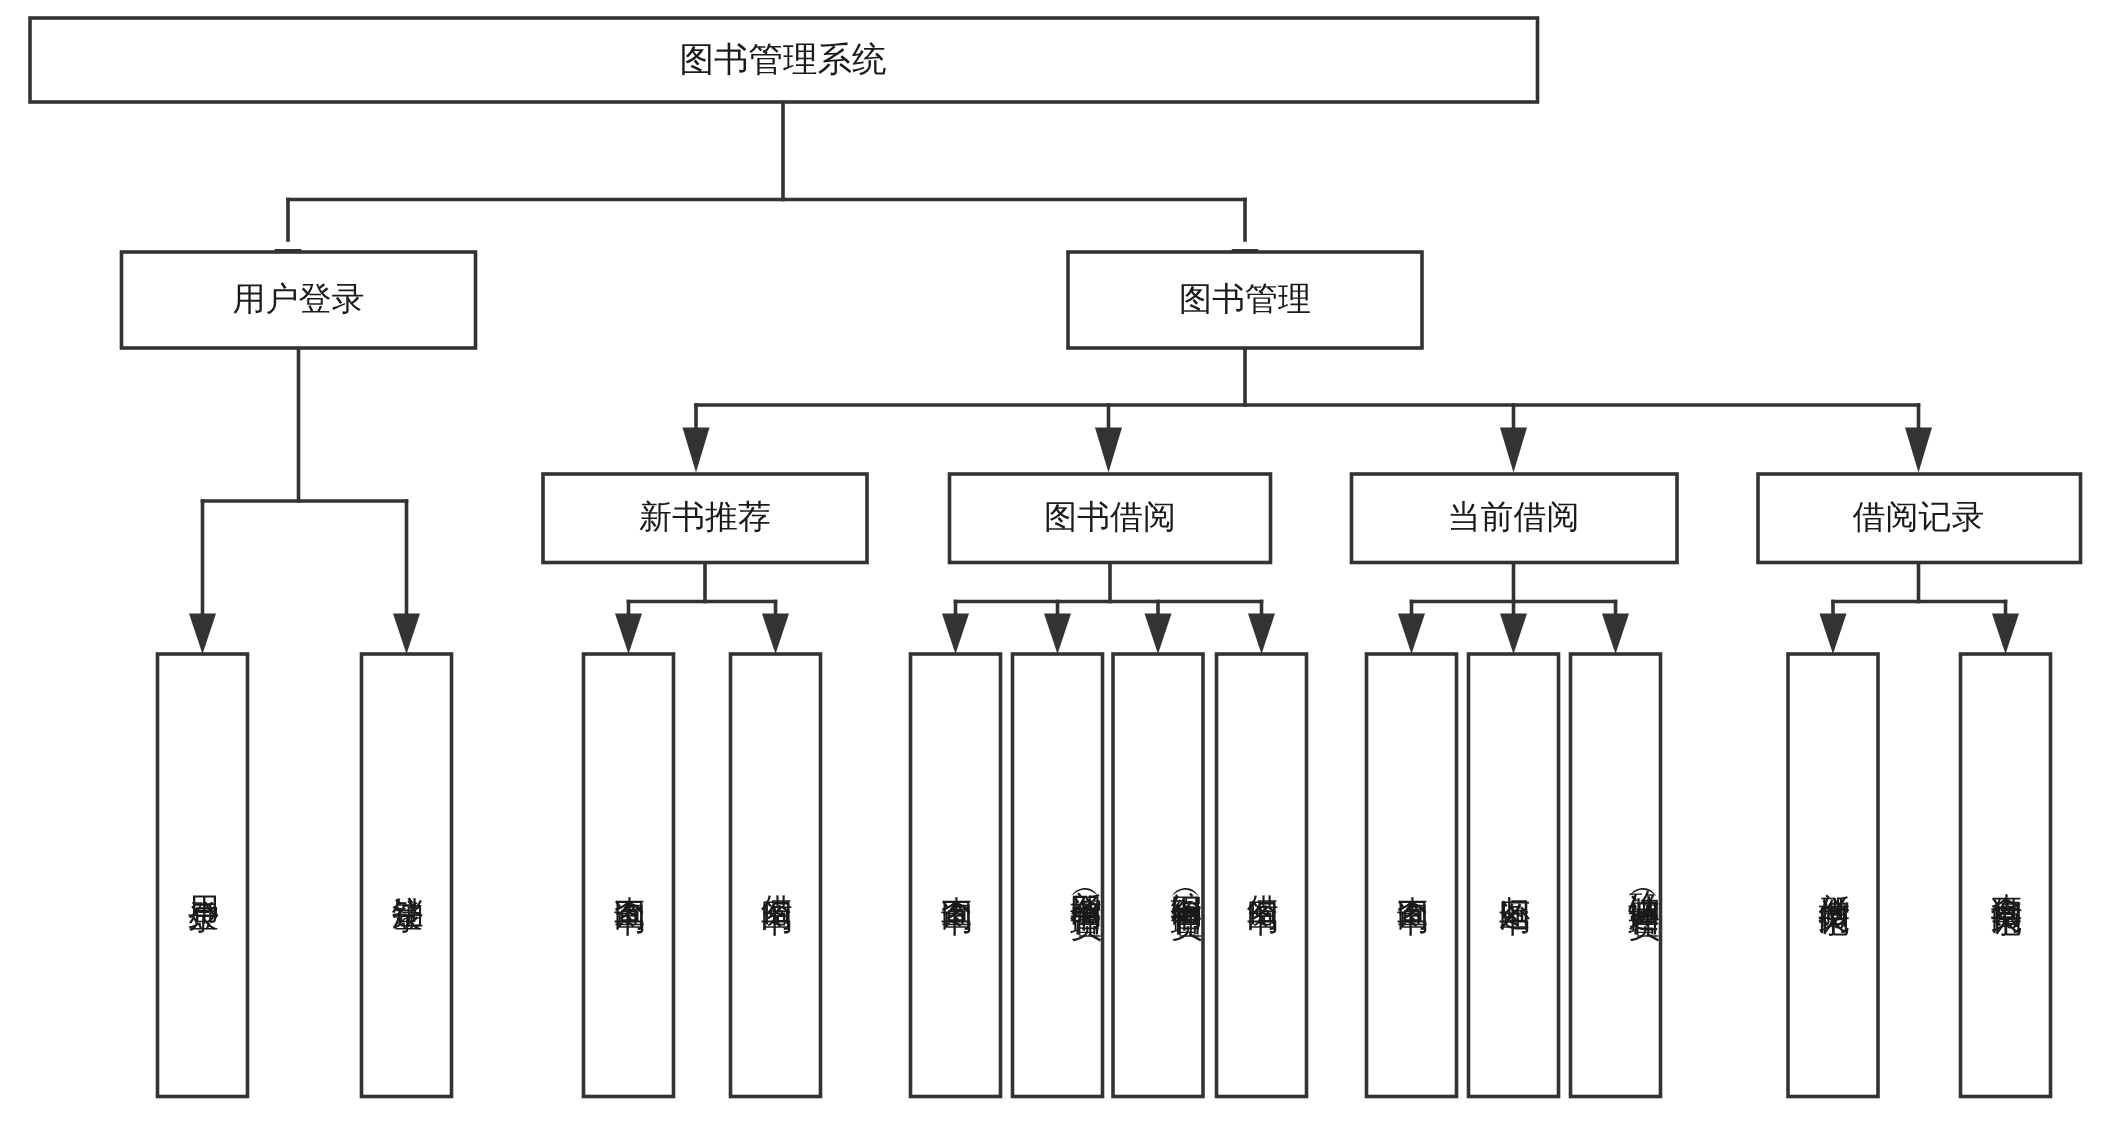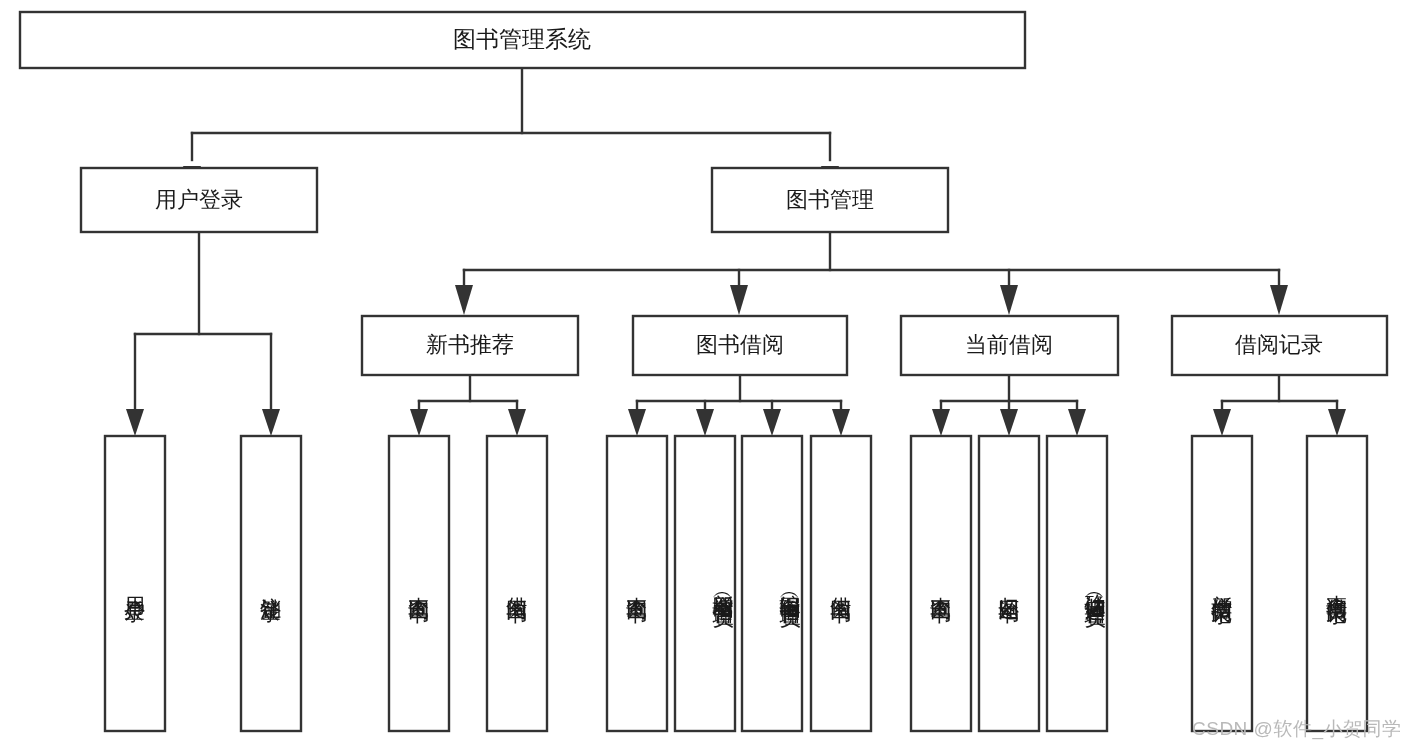--- a/index.html
+++ b/index.html
@@ -221,15 +221,14 @@
   <div class="vlabel" style="left:742px; top:441px; width:60px; height:290px; display:flex; align-items:flex-start; justify-content:center;">编辑图书（管理员）</div>
   <div class="vlabel" style="left:811px; top:436px; width:60px; height:295px; display:flex; align-items:center; justify-content:center;">借阅图书</div>
 
   <div class="vlabel" style="left:911px; top:436px; width:60px; height:295px; display:flex; align-items:center; justify-content:center;">查询图书</div>
   <div class="vlabel" style="left:979px; top:436px; width:60px; height:295px; display:flex; align-items:center; justify-content:center;">归还图书</div>
   <div class="vlabel" style="left:1047px; top:441px; width:60px; height:290px; display:flex; align-items:flex-start; justify-content:center;">确认归还（管理员）</div>
 
   <div class="vlabel" style="left:1192px; top:436px; width:60px; height:295px; display:flex; align-items:center; justify-content:center;">新增借阅记录</div>
   <div class="vlabel" style="left:1307px; top:436px; width:60px; height:295px; display:flex; align-items:center; justify-content:center;">查询借阅记录</div>
 
-  <div class="watermark" style="left:1192px; top:716px;">CSDN @软件_小贺同学</div>
 
 </div>
 
 </body></html>

